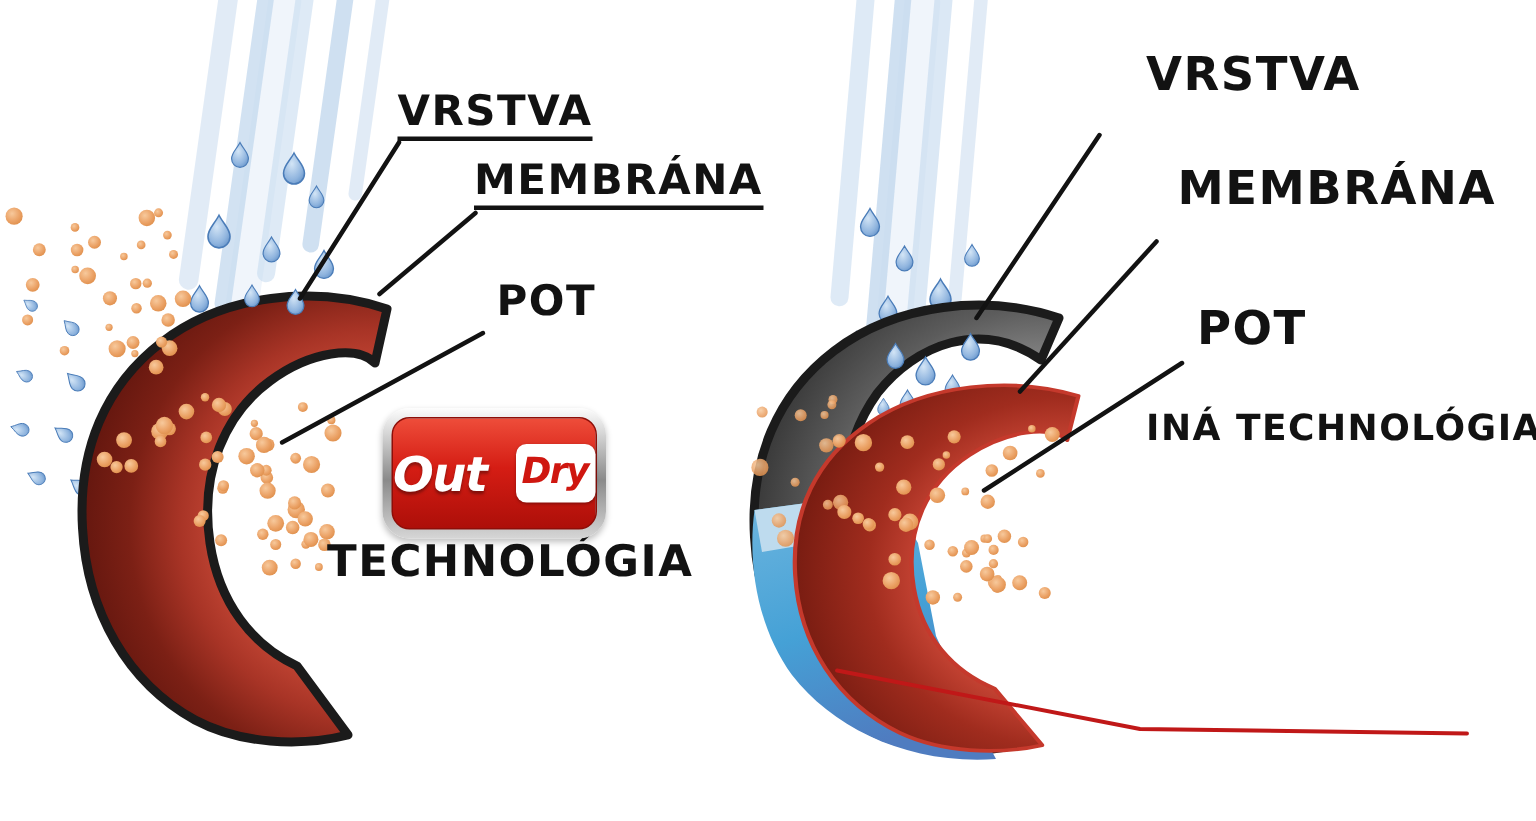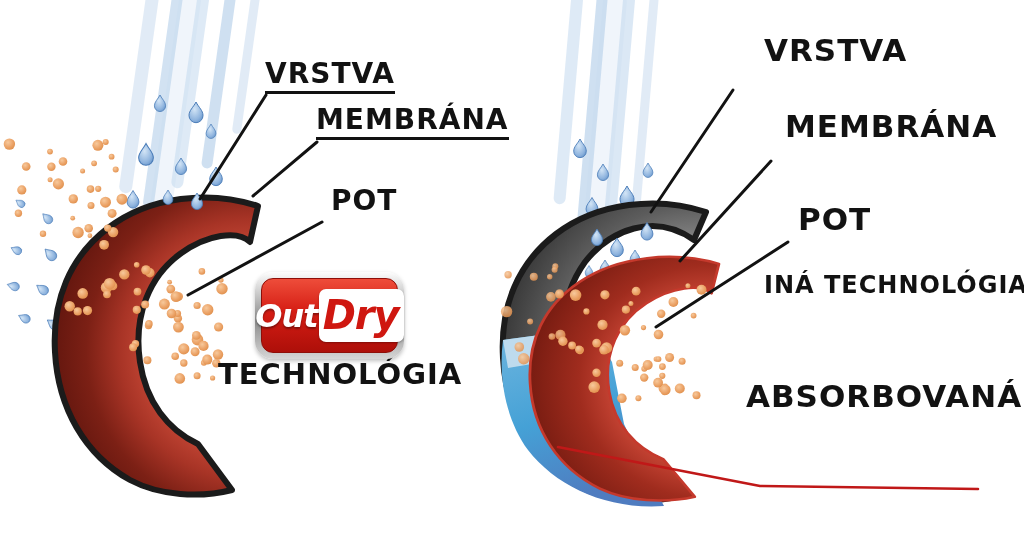--- a/index.html
+++ b/index.html
@@ -13,25 +13,25 @@
   .underlined{border-bottom:3px solid var(--c-label-text,#121212);padding-bottom:3px;}
   .leader{stroke:var(--c-label-text,#121212);stroke-width:3;stroke-linecap:round;}
   .voda-line{stroke:var(--c-water-pointer-red,#c01818);stroke-width:2.6;fill:none;
              stroke-linejoin:round;stroke-linecap:round;}
   
   .logo{position:absolute;left:255px;top:272px;width:149px;height:87px;border-radius:18px;
         background:linear-gradient(180deg,#fdfdfd 0%,#d9d9d9 18%,#8a8a8a 55%,#d6d6d6 100%);
         padding:6px;box-sizing:border-box;box-shadow:0 2px 4px rgba(0,0,0,.25);}
   .logo-inner{width:100%;height:100%;border-radius:12px;border:1px solid #8e0e08;
         background:linear-gradient(180deg,#ee4d3a 0%,#d51d14 45%,#ad0f09 100%);
-        display:flex;align-items:center;justify-content:center;box-sizing:border-box;}
+        display:flex;align-items:center;justify-content:space-between;box-sizing:border-box;}
   .logo-out{color:#fff;font-weight:bold;font-style:italic;font-size:32px;letter-spacing:-1px;
         text-shadow:0 2px 2px rgba(0,0,0,.35);padding-right:1px;}
   .logo-dry{background:#fff;color:var(--c-logo-red,#cf1710);font-weight:bold;font-style:italic;
-        font-size:40px;letter-spacing:-1px;border-radius:7px;padding:8px 5px 9px 4px;line-height:.9;
+        font-size:24px;letter-spacing:-1px;border-radius:7px;padding:8px 5px 9px 4px;line-height:.9;
         box-shadow:0 1px 2px rgba(0,0,0,.3);}
 </style>
 </head>
 <body>
 
 <div class="canvas">
 
 <svg width="1024" height="547" viewBox="0 0 1024 547">
   <defs>
     <radialGradient id="leftCGrad" gradientUnits="userSpaceOnUse" cx="250" cy="350" r="210">
@@ -326,15 +326,14 @@
   <div class="logo-inner">
     <span class="logo-out">Out</span>
         <span class="logo-dry">Dry</span>
   </div>
 </div>
 
 <div class="label lbl-big-r" style="left:764px;top:35px;">VRSTVA</div>
 <div class="label lbl-big-r" style="left:785px;top:111px;">MEMBRÁNA</div>
 <div class="label lbl-big-r" style="left:798px;top:204px;">POT</div>
 <div class="label" style="left:764px;top:273px;font-size:24px;">INÁ TECHNOLÓGIA</div>
-<div class="label lbl-big-r" style="left:746px;top:381px;">ABSORBOVANÁ</div>
 
 </div>
 
 </body></html>

